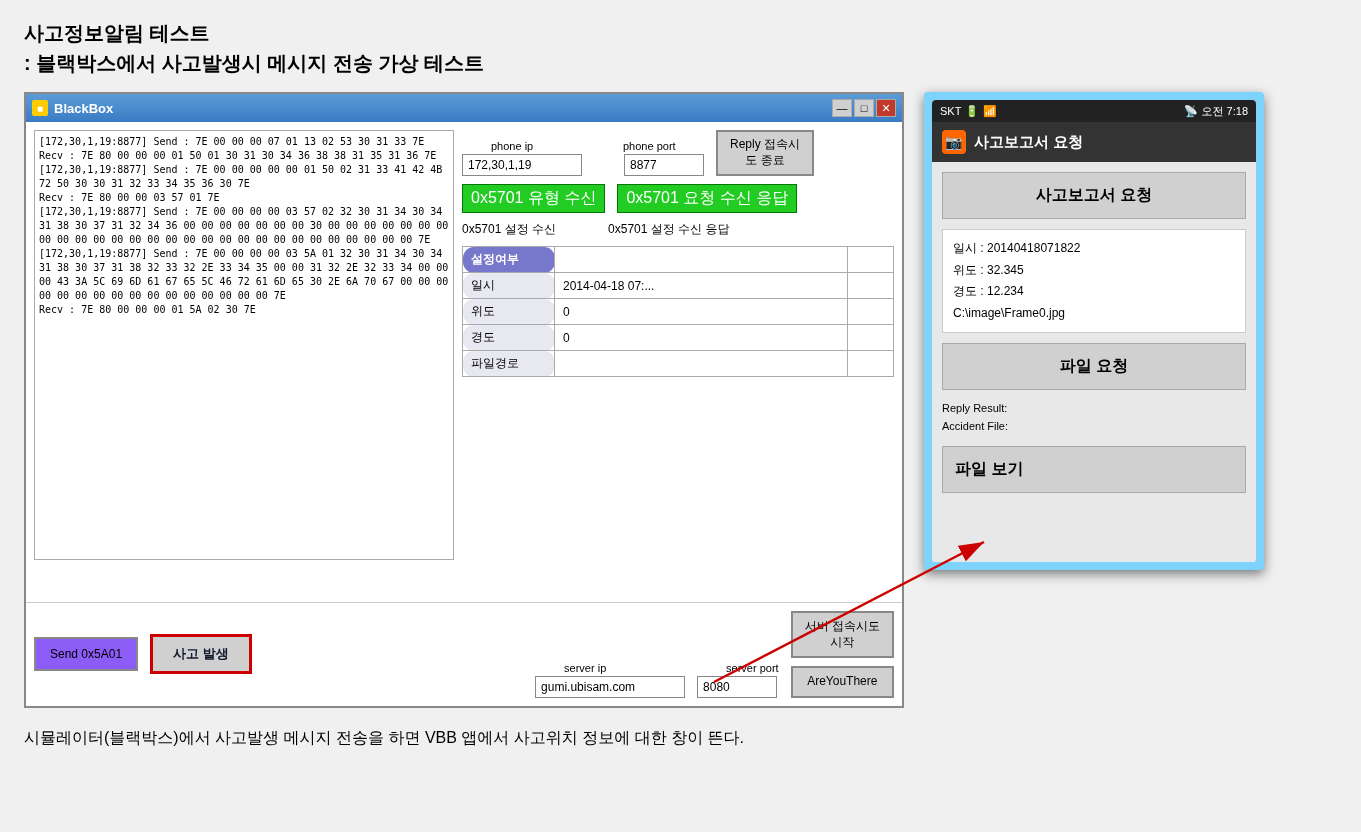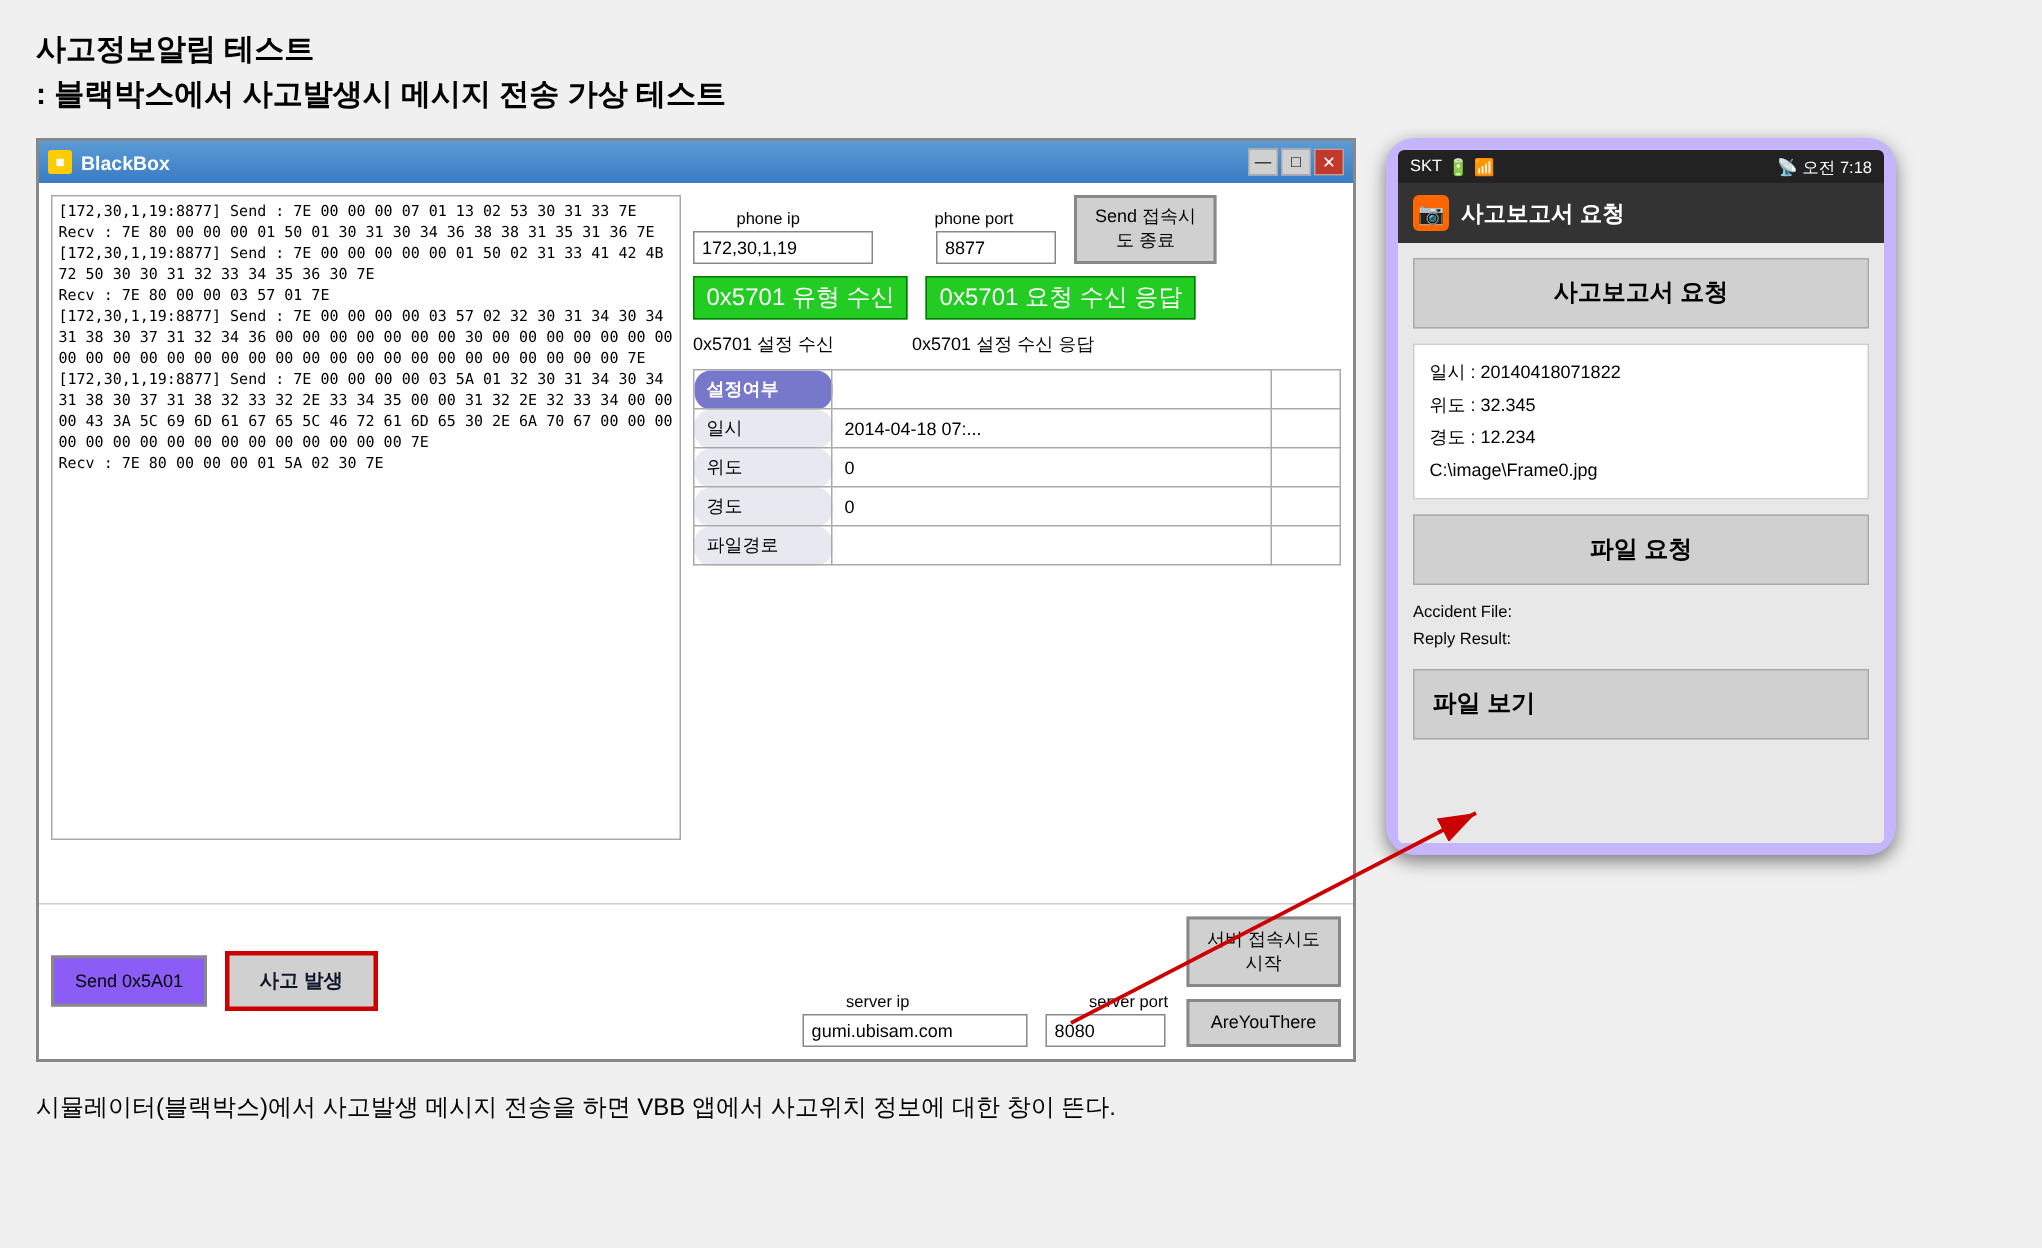--- a/index.html
+++ b/index.html
@@ -245,22 +245,22 @@
       line-height: 1.3;
     }
 
     
     .android-phone {
       width: 340px;
       flex-shrink: 0;
     }
 
     .phone-frame {
-      background: #c4b5fd;
-      border-radius: 19px;
+      background: #7dd3fc;
+      border-radius: 4px;
       padding: 8px;
       box-shadow: 0 4px 12px rgba(0,0,0,0.5);
     }
 
     .phone-screen {
       background: #fff;
       border-radius: 4px;
       overflow: hidden;
     }
 
@@ -427,21 +427,21 @@
 
           <div class="ip-port-row">
             <div class="field-group">
               <div class="field-label">phone ip</div>
               <input class="field-input" type="text" value="172,30,1,19" style="">
             </div>
             <div class="field-group">
               <div class="field-label">phone port</div>
               <input class="field-input" type="text" style="width: 80px; margin-left: 30px;" value="8877">
             </div>
-            <button class="phone-connect-btn">Send 접속시
+            <button class="phone-connect-btn">Reply 접속시
 도 종료</button>
           </div>
 
           <div class="status-row">
             <span class="status-badge green">0x5701 유형 수신</span>
             <span class="status-badge green">0x5701 요청 수신 응답</span>
           </div>
 
           <div class="status-row">
             <span class="settings-label">0x5701 설정 수신</span>
@@ -531,22 +531,22 @@
             <div class="phone-info">
               <div>일시 : 20140418071822</div>
               <div>위도 : 32.345</div>
               <div>경도 : 12.234</div>
               <div>C:\image\Frame0.jpg</div>
             </div>
 
             <div class="phone-file-btn">파일 요청</div>
 
             <div class="phone-reply-info">
+              <div>Reply Result:</div>
               <div>Accident File:</div>
-              <div>Reply Result:</div>
             </div>
 
             <div class="phone-view-btn">파일 보기</div>
           </div>
         </div>
       </div>
     </div>
   </div>
 
   <svg class="red-arrow-svg" style="left:680px;top:430px;" width="320" height="180">

